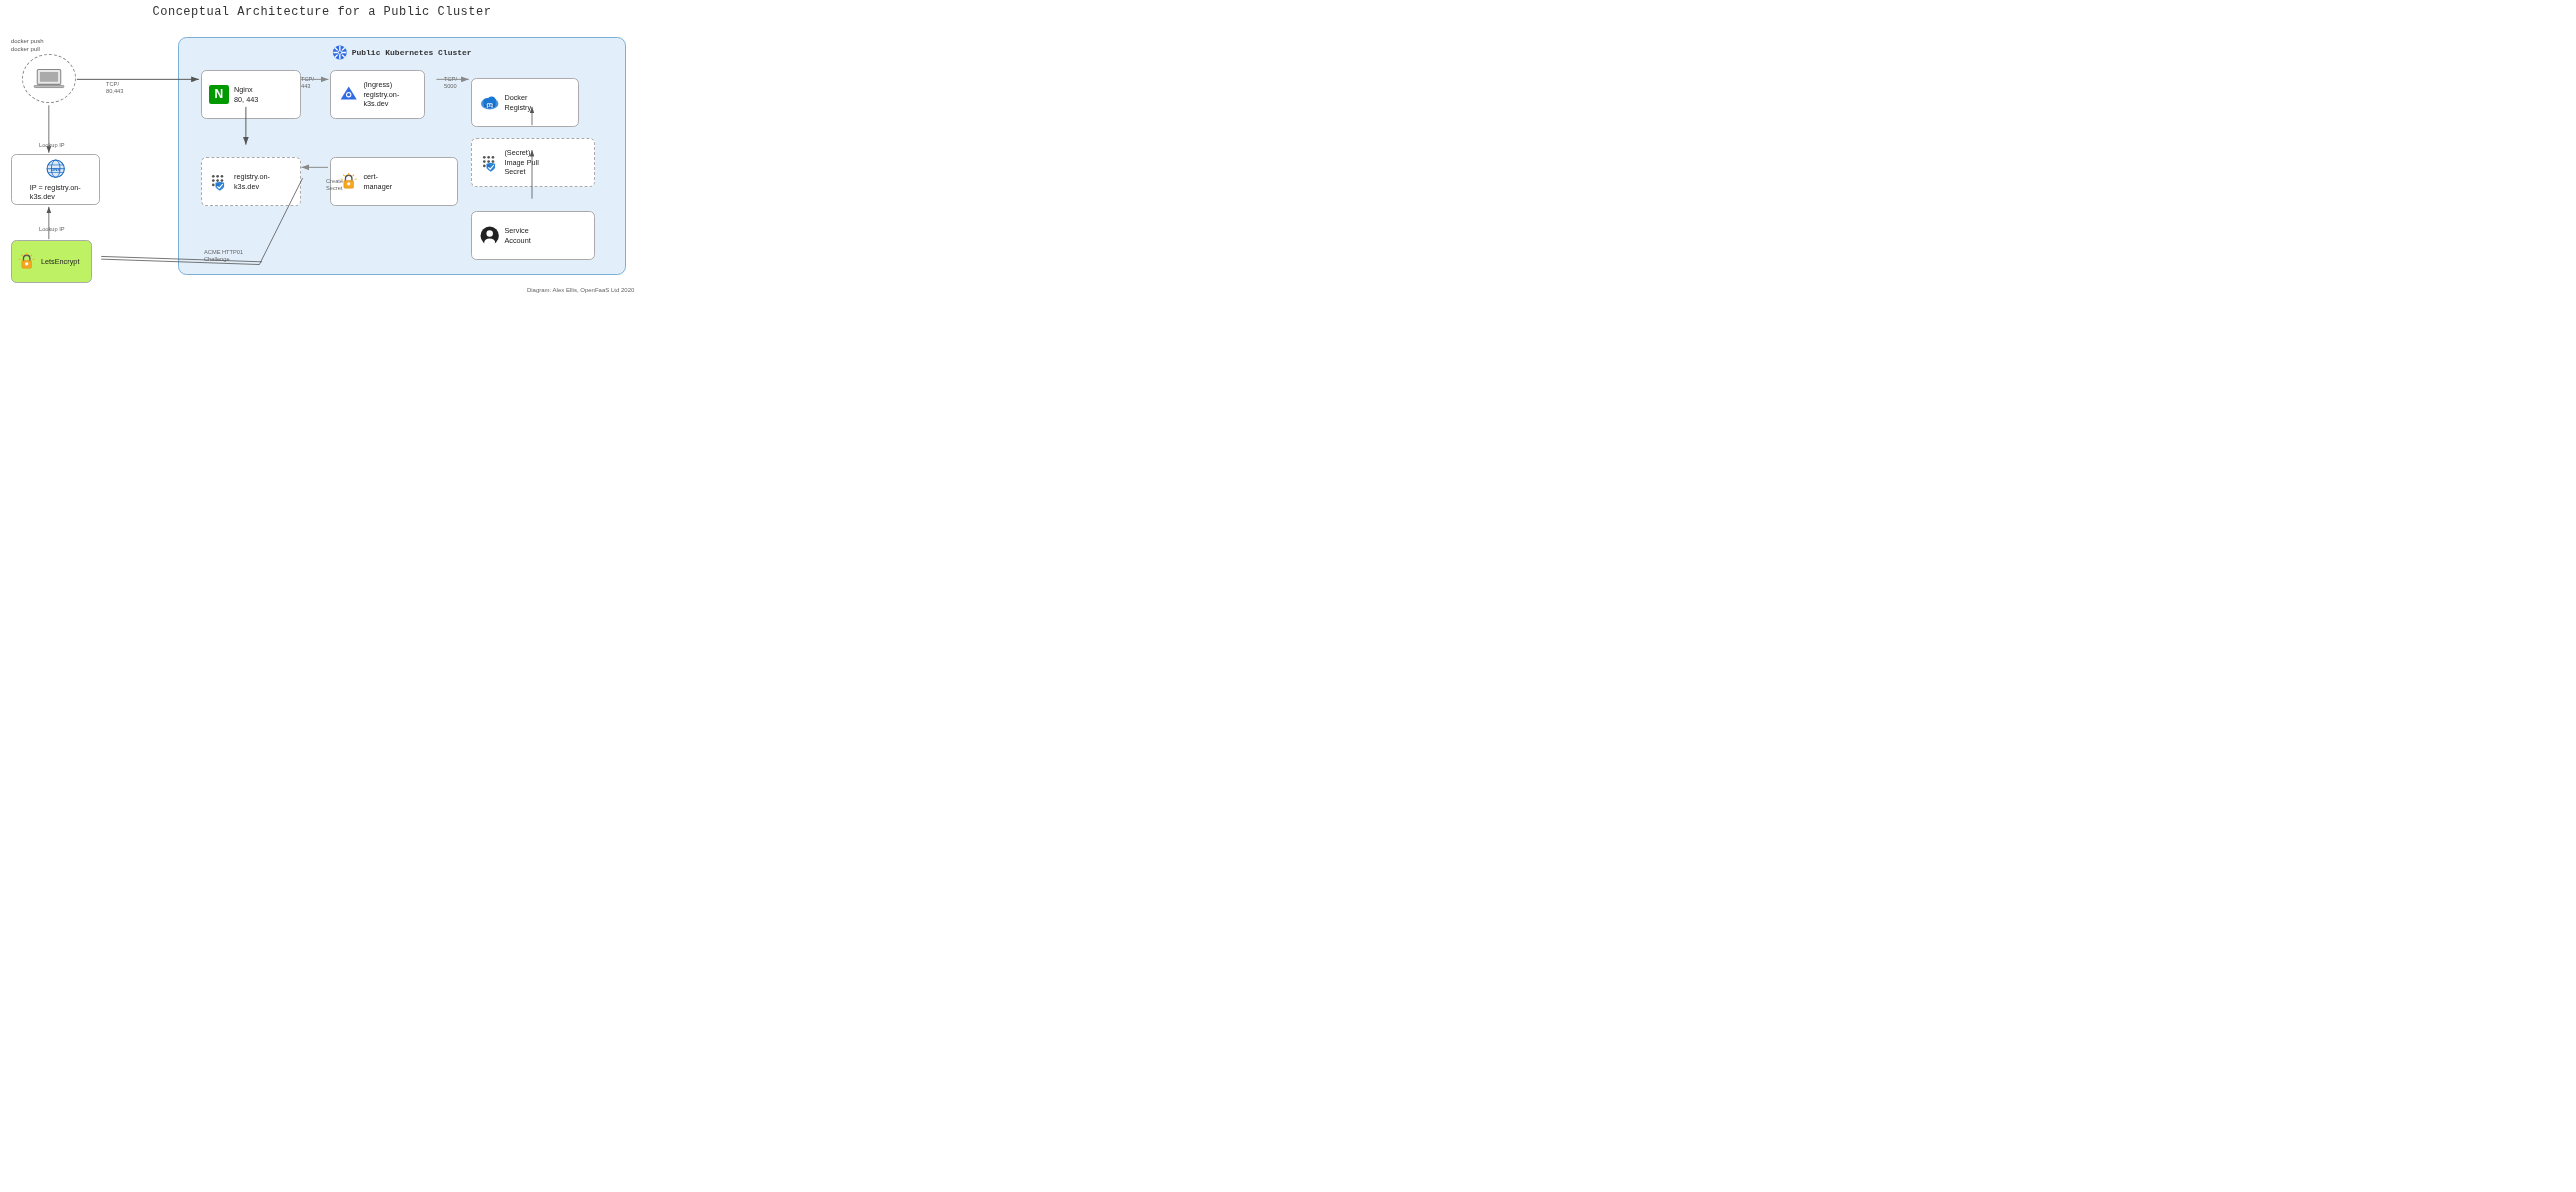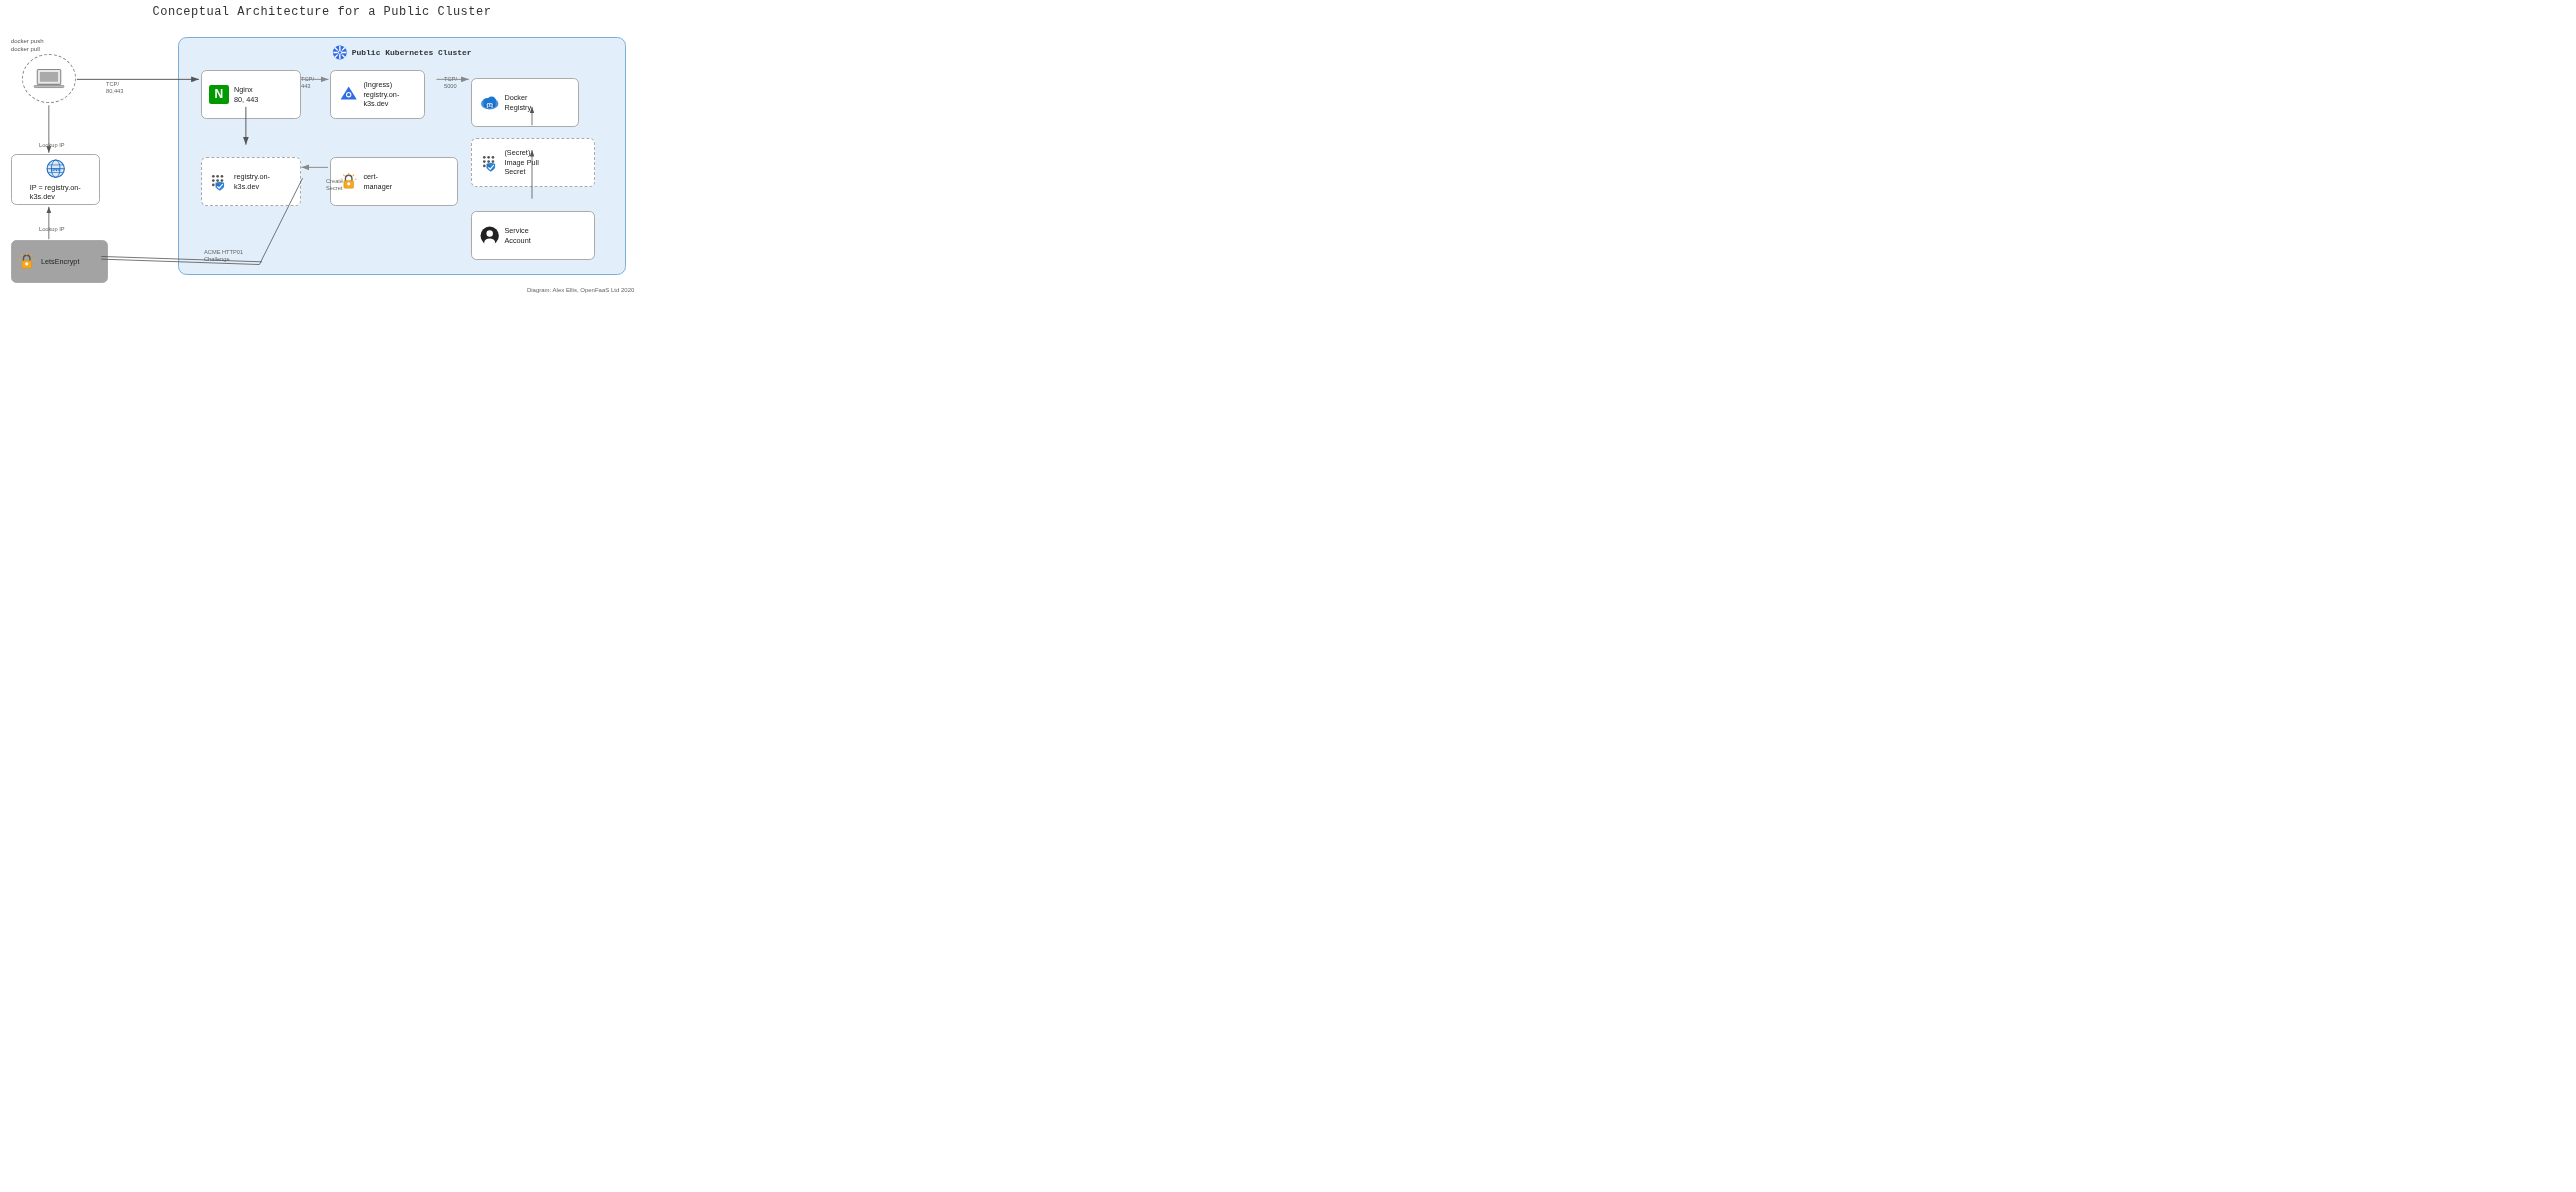--- a/index.html
+++ b/index.html
@@ -169,23 +169,23 @@
       display: flex;
       align-items: center;
       padding: 4.3px 5.4px;
       gap: 4.3px;
       flex-direction: column;
     }
     .lets-encrypt-box {
       position: absolute;
       left: 10.8px;
       top: 240px;
-      width: 97px;
+      width: 81px;
       height: 43px;
-      background: #a3a3a3;
+      background: #bef264;
       border: 0.8px solid #aaa;
       border-radius: 5.4px;
       display: flex;
       align-items: center;
       padding: 4.3px 5.4px;
       gap: 4.3px;
     }
 
     
     svg.arrows {

